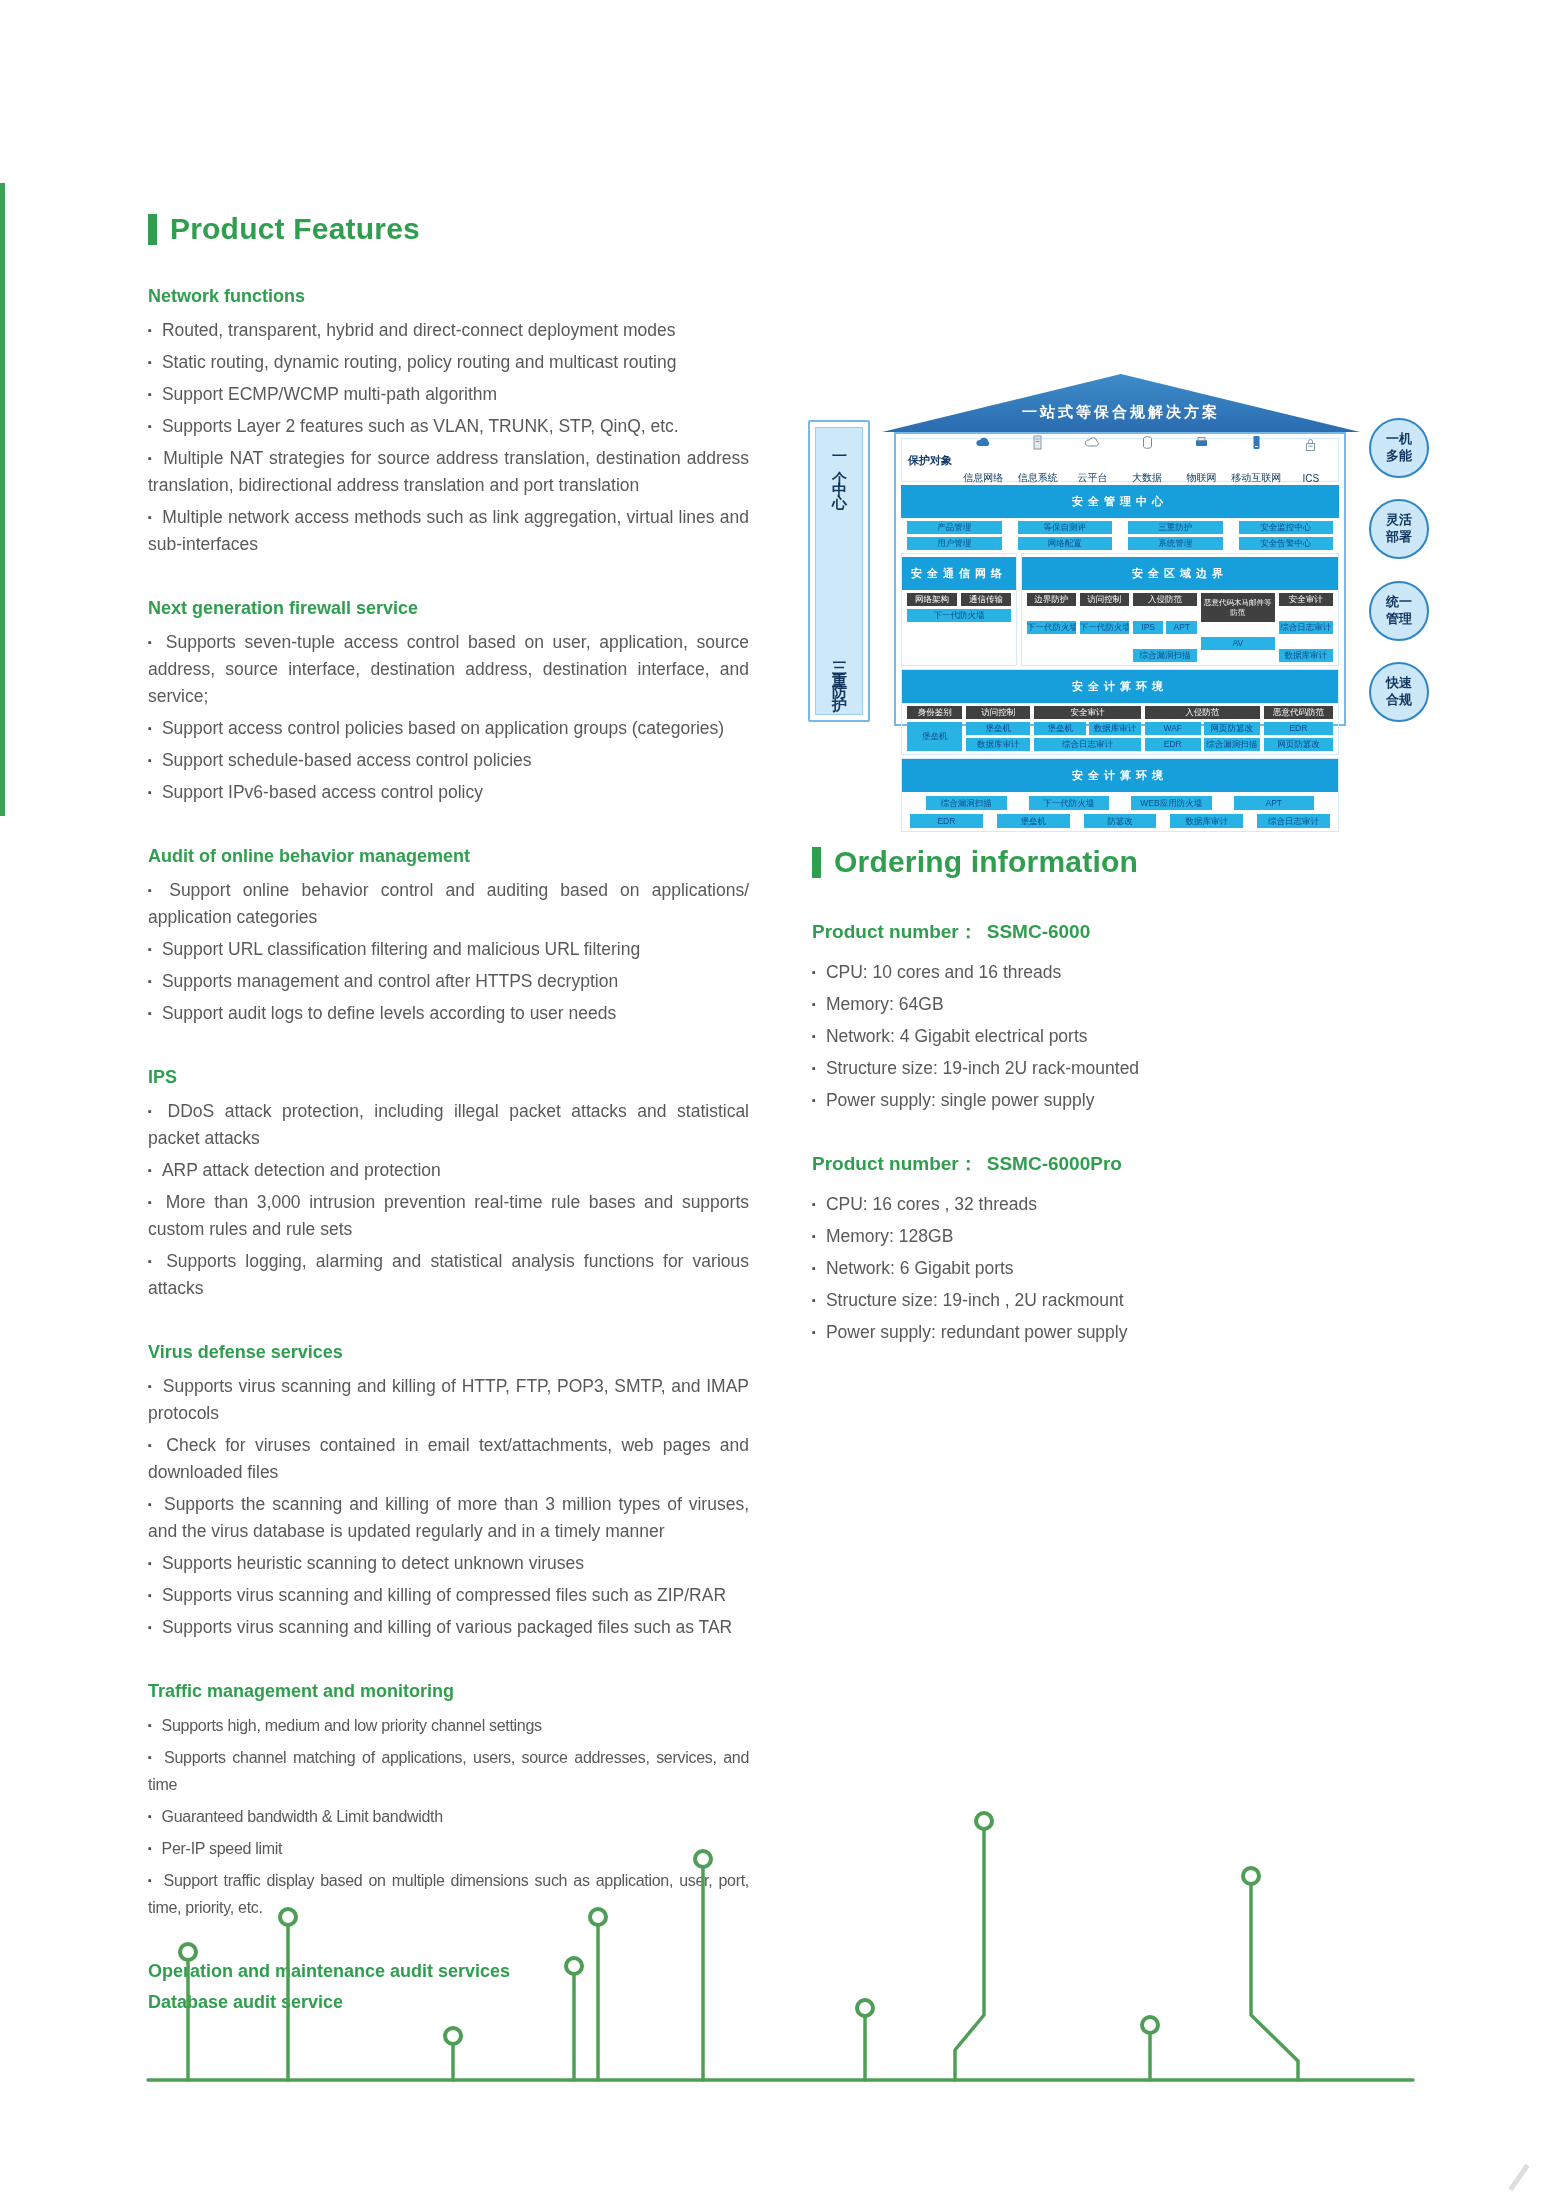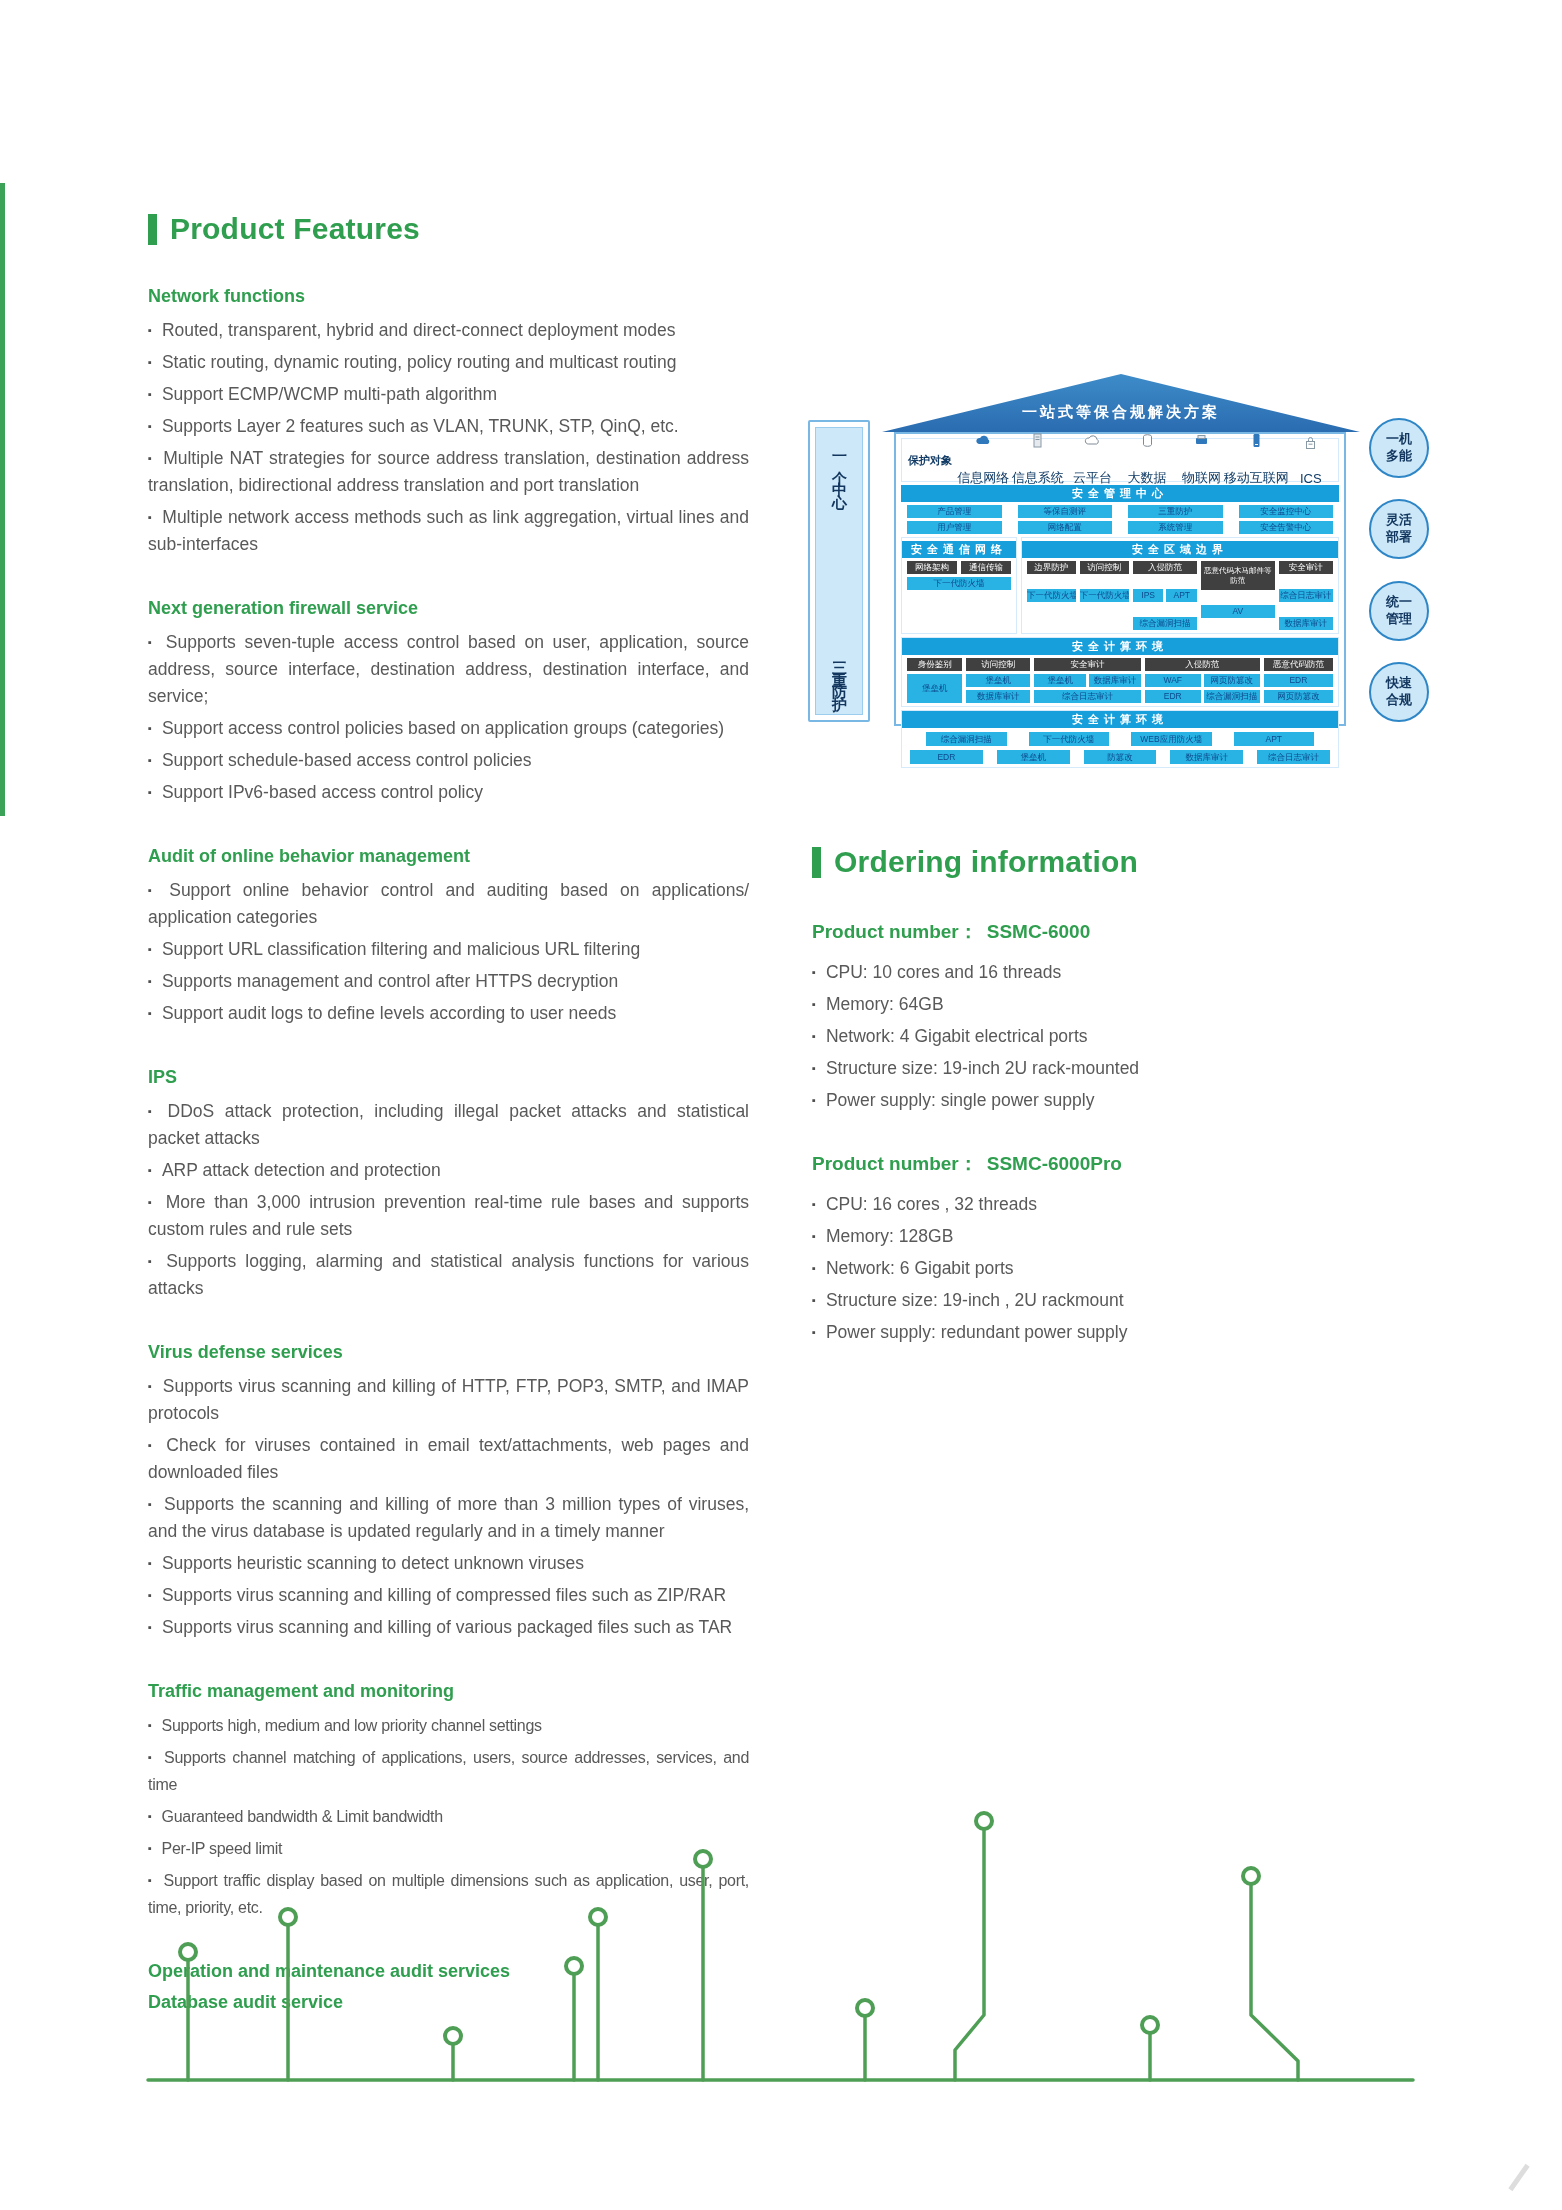--- a/index.html
+++ b/index.html
@@ -42,23 +42,23 @@
   .roof{position:absolute;left:74px;top:0;width:478px;height:58px;}
   .roof svg{position:absolute;left:0;top:0;}
   .roof-title{position:absolute;left:0;right:0;top:29px;text-align:center;color:#ffffff;
           font-size:15px;font-weight:bold;letter-spacing:3px;}
 
   .house{position:absolute;left:86px;top:58px;width:452px;height:294px;border:2px solid #79b7e4;
           background:#fff;box-sizing:border-box;padding:4px 5px;}
   .objects{height:42px;display:flex;align-items:center;border:1px solid #d5eafa;}
   .obj-label{font-size:11px;font-weight:bold;color:#123c66;margin:0 4px 0 6px;white-space:nowrap;}
   .obj{flex:1;display:flex;flex-direction:column;align-items:center;gap:1px;min-width:0;}
-  .obj .nm{font-size:13px;color:#123c66;white-space:nowrap;margin-top:20px;}
-
-  .bar{height:17px;background:#169fdb;color:#fff;font-size:11px;font-weight:bold;
+  .obj .nm{font-size:10px;color:#123c66;white-space:nowrap;margin-top:20px;}
+
+  .bar{height:33px;background:#169fdb;color:#fff;font-size:11px;font-weight:bold;
        display:flex;align-items:center;justify-content:center;letter-spacing:5px;margin-top:3px;}
   .cell{background:#29b3e4;color:#0d4a8c;font-size:8.5px;height:13px;line-height:13px;
         text-align:center;white-space:nowrap;overflow:hidden;}
   .cell.dark{background:#404040;color:#ffffff;}
   .smc-row{display:flex;gap:16px;padding:3px 6px 0 6px;}
   .smc-row .cell{flex:1;}
 
   .band{display:flex;gap:4px;margin-top:3px;}
   .scn{width:26%;border:1px solid #d5eafa;padding-bottom:3px;}
   .sab{flex:1;border:1px solid #d5eafa;padding-bottom:3px;}

